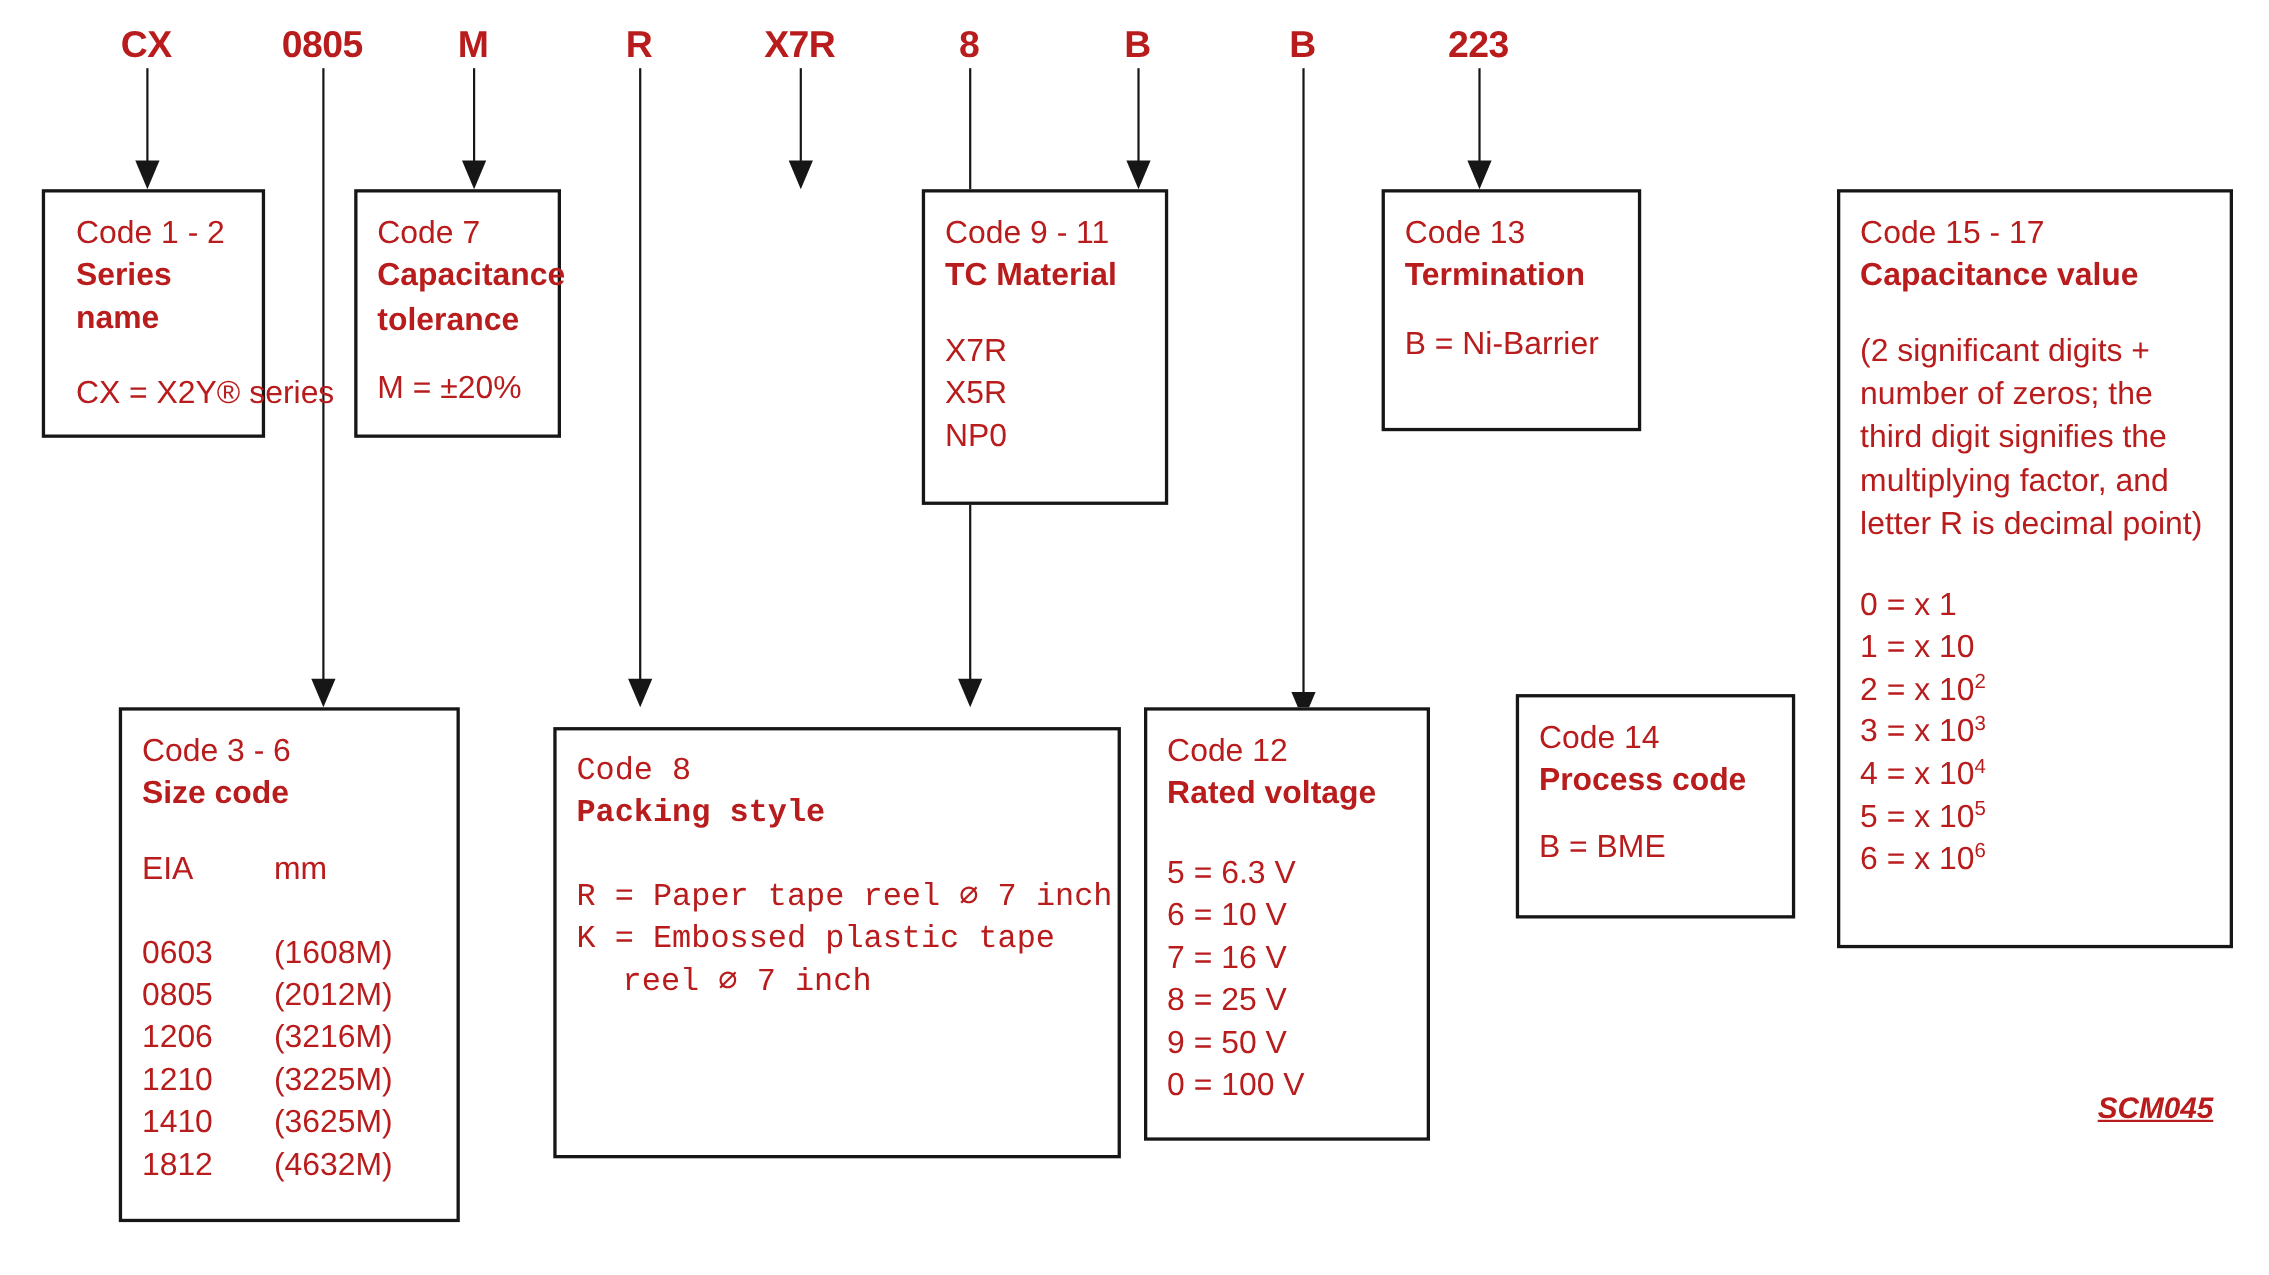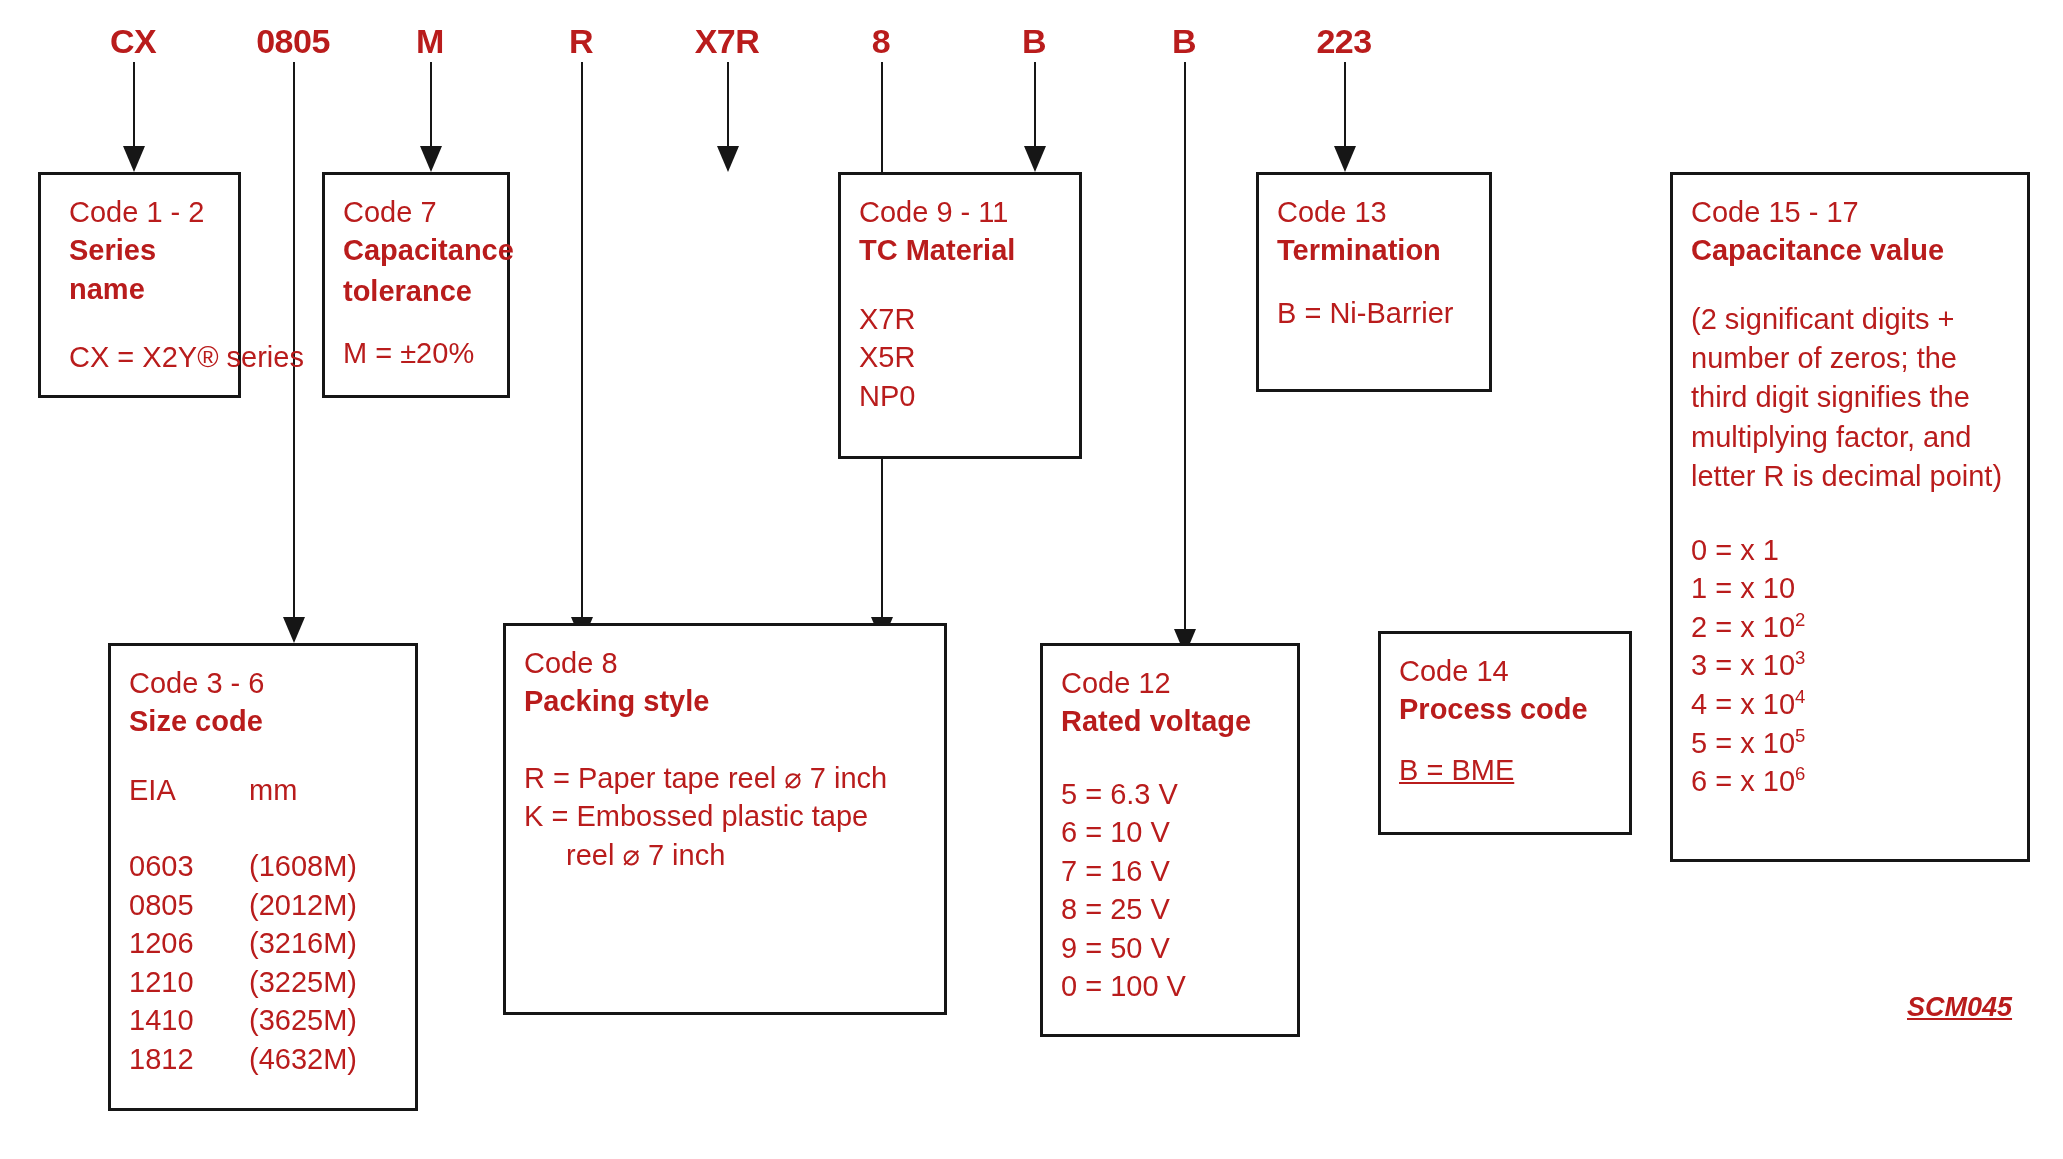--- a/index.html
+++ b/index.html
@@ -153,21 +153,21 @@
 
   <div class="box" style="left:322px; top:172px; width:188px; height:226px;">
     <div class="code-no">Code 7</div>
     <div class="title">Capacitance</div>
     <div class="title">tolerance</div>
     <div class="body" style="margin-top:24px;">
       <div class="line">M = ±20%</div>
     </div>
   </div>
 
-  <div class="box" style="left:838px; top:172px; width:244px; height:287px;">
+  <div class="box" style="left:838px; top:172px; width:224px; height:287px;">
     <div class="code-no">Code 9 - 11</div>
     <div class="title">TC Material</div>
     <div class="body">
       <div class="line">X7R</div>
       <div class="line">X5R</div>
       <div class="line">NP0</div>
     </div>
   </div>
 
   <div class="box" style="left:1256px; top:172px; width:236px; height:220px;">
@@ -222,21 +222,21 @@
         <div class="c1">1410</div>
         <div class="c2">(3625M)</div>
       </div>
       <div class="row">
         <div class="c1">1812</div>
         <div class="c2">(4632M)</div>
       </div>
     </div>
   </div>
 
-  <div class="box" style="left:503px; top:623px; width:444px; height:392px;">
+  <div class="box" style="left:503px; top:661px; width:516px; height:392px;font-family:Liberation Mono, monospace;">
     <div class="code-no">Code 8</div>
     <div class="title">Packing style</div>
     <div class="body" style="margin-top:38px;">
       <div class="line">R = Paper tape reel ⌀ 7 inch</div>
       <div class="line">K = Embossed plastic tape</div>
       <div class="line indent">reel ⌀ 7 inch</div>
     </div>
   </div>
 
   <div class="box" style="left:1040px; top:643px; width:260px; height:394px;">
@@ -248,20 +248,20 @@
       <div class="line">7 = 16 V</div>
       <div class="line">8 = 25 V</div>
       <div class="line">9 = 50 V</div>
       <div class="line">0 = 100 V</div>
     </div>
   </div>
 
   <div class="box" style="left:1378px; top:631px; width:254px; height:204px;">
     <div class="code-no">Code 14</div>
     <div class="title">Process code</div>
-    <div class="body" style="margin-top:22px;text-decoration:underline;">
+    <div class="body" style="margin-top:22px;">
       <div class="line">B = BME</div>
     </div>
   </div>
 
   <div class="fig-code" style="left:1907px; top:992px;text-decoration:underline;">SCM045</div>
 
 </div>
 
 </body></html>

